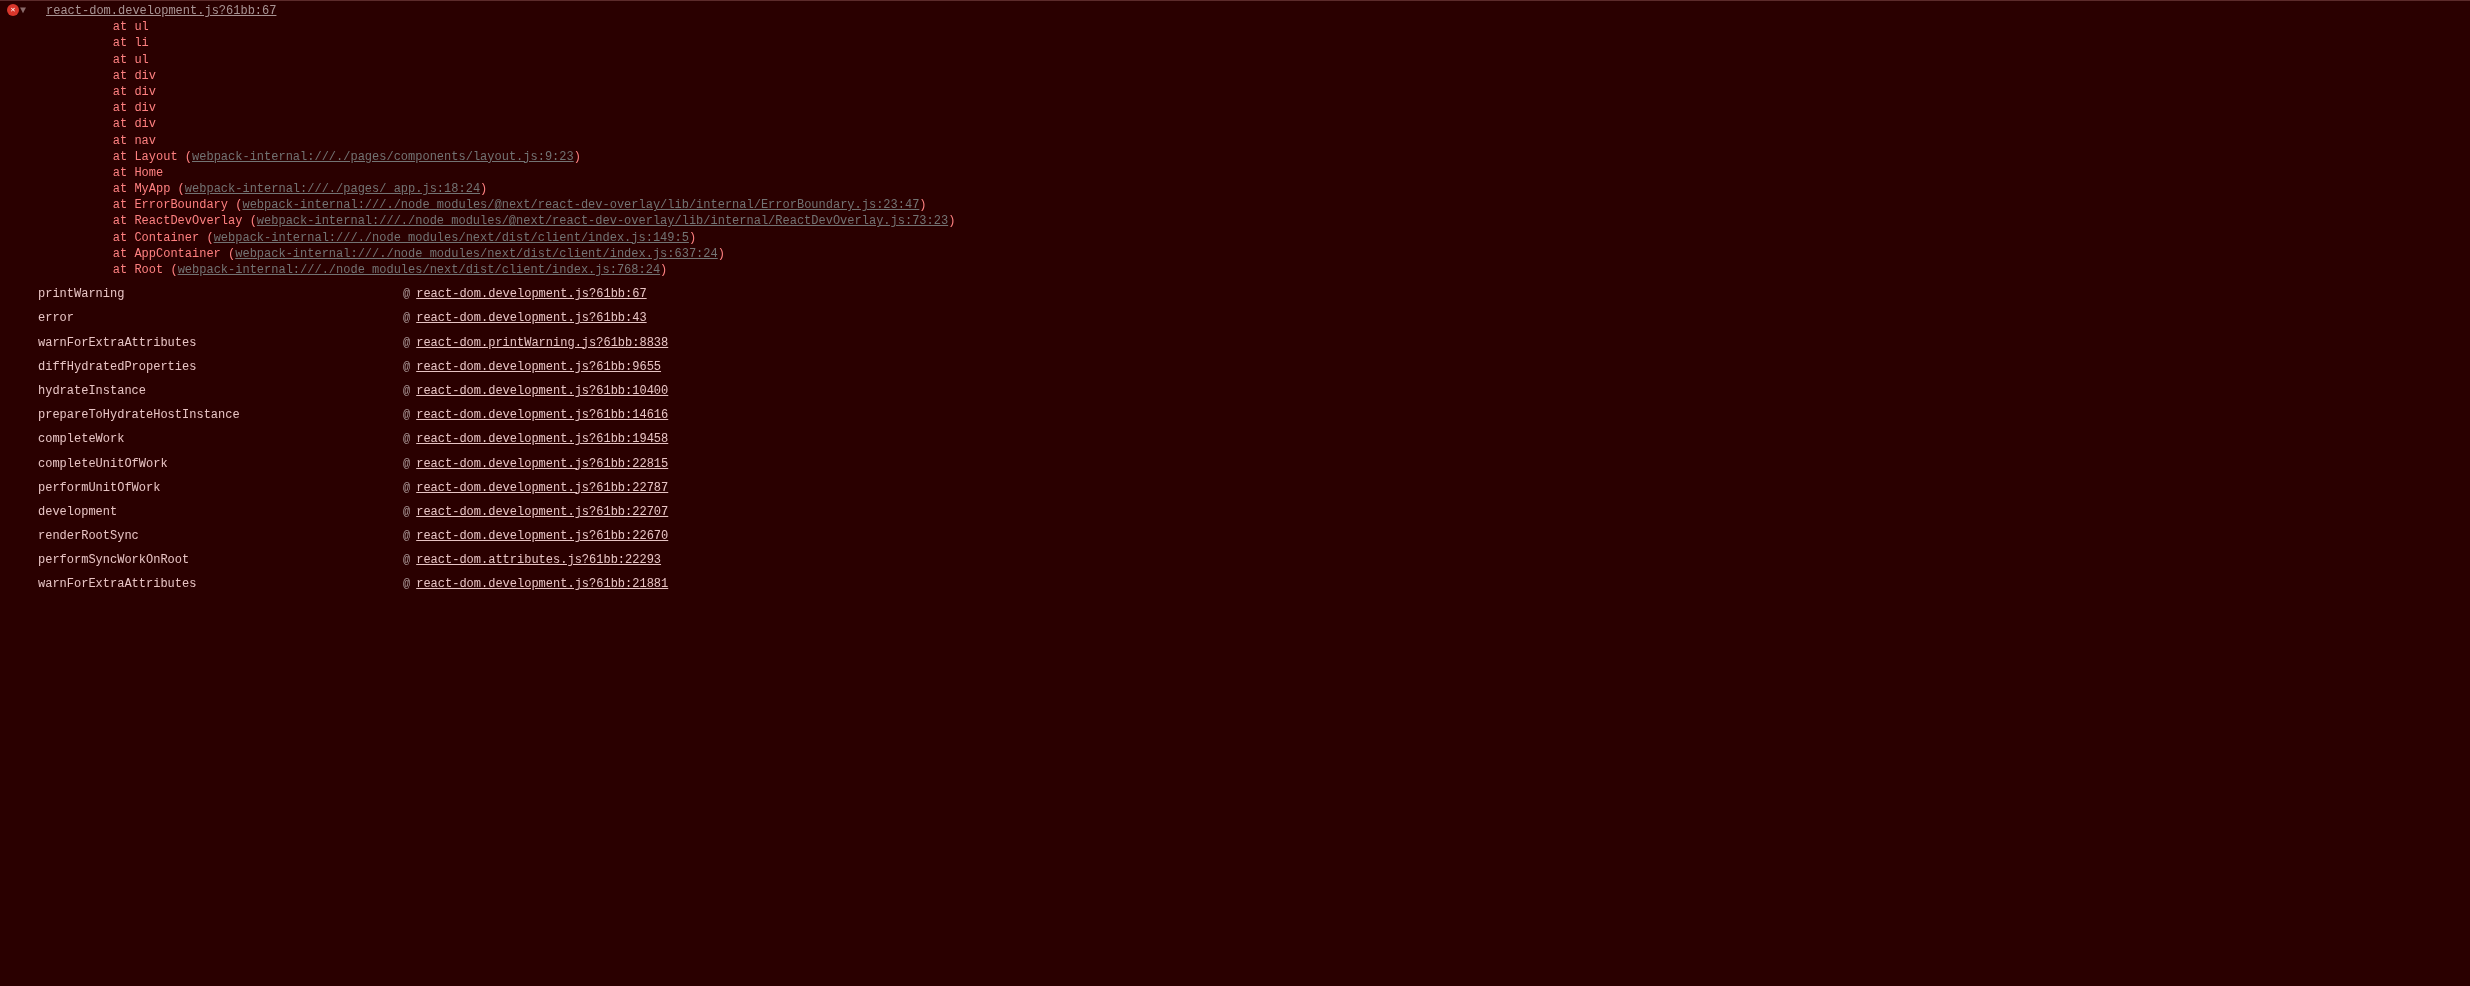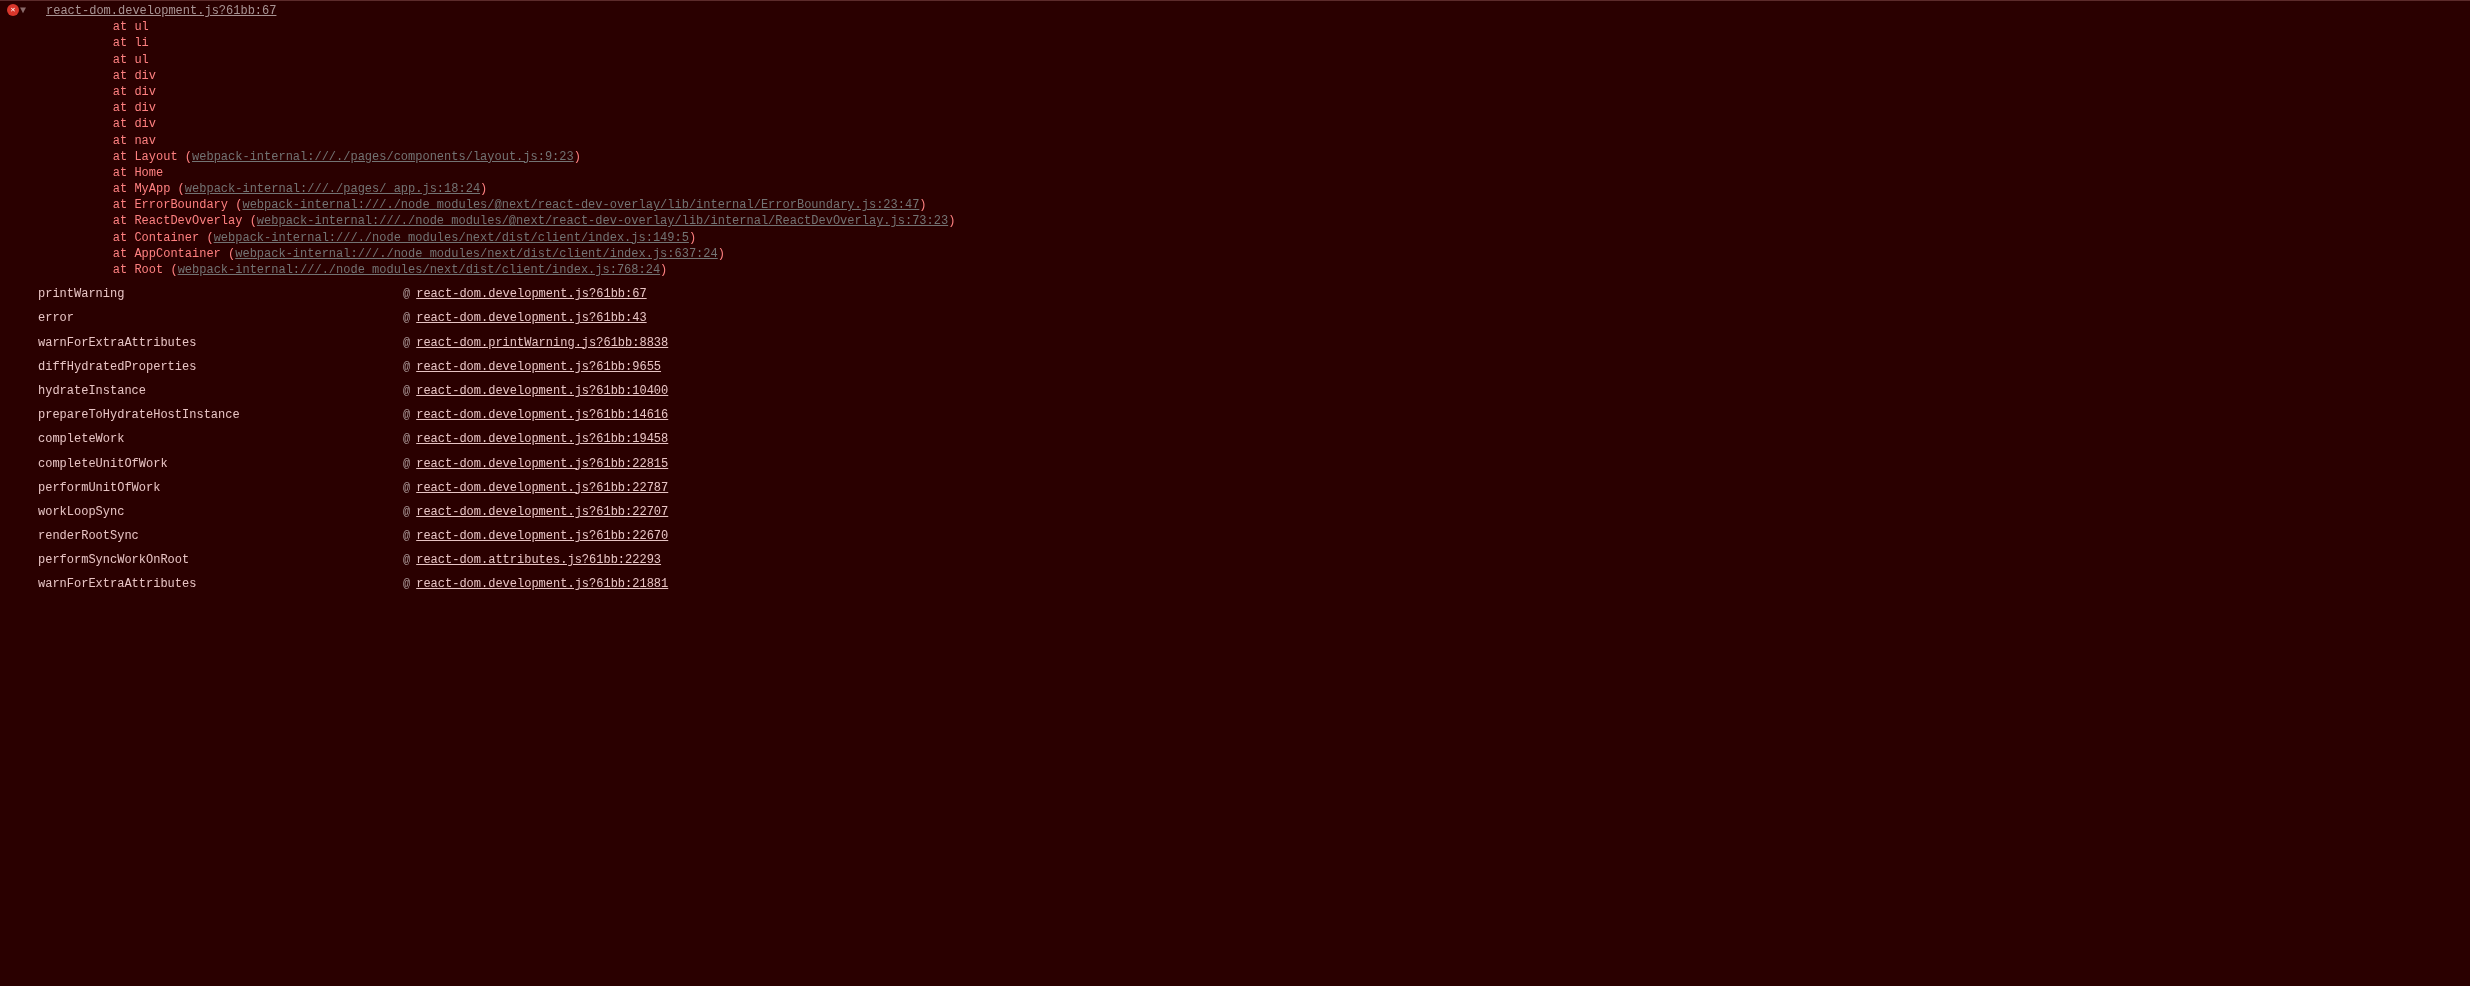--- a/index.html
+++ b/index.html
@@ -159,21 +159,21 @@
         <span class="call-fn">completeUnitOfWork</span>
         <span class="call-at">@</span>
         <a class="call-link">react-dom.development.js?61bb:22815</a>
       </div>
       <div class="call-row">
         <span class="call-fn">performUnitOfWork</span>
         <span class="call-at">@</span>
         <a class="call-link">react-dom.development.js?61bb:22787</a>
       </div>
       <div class="call-row">
-        <span class="call-fn">workLoopSync</span>
+        <span class="call-fn">development</span>
         <span class="call-at">@</span>
         <a class="call-link">react-dom.development.js?61bb:22707</a>
       </div>
       <div class="call-row">
         <span class="call-fn">renderRootSync</span>
         <span class="call-at">@</span>
         <a class="call-link">react-dom.development.js?61bb:22670</a>
       </div>
       <div class="call-row">
         <span class="call-fn">performSyncWorkOnRoot</span>

